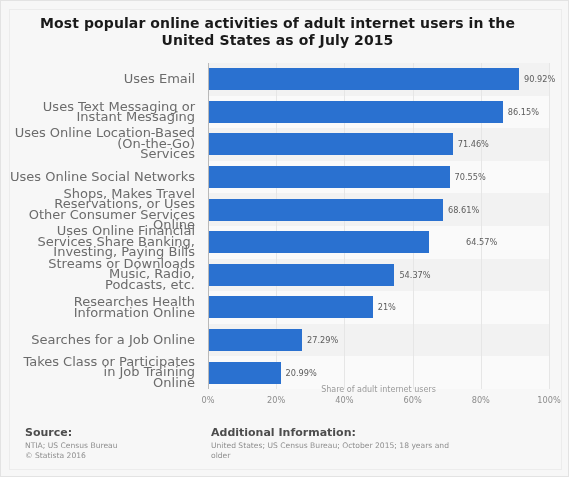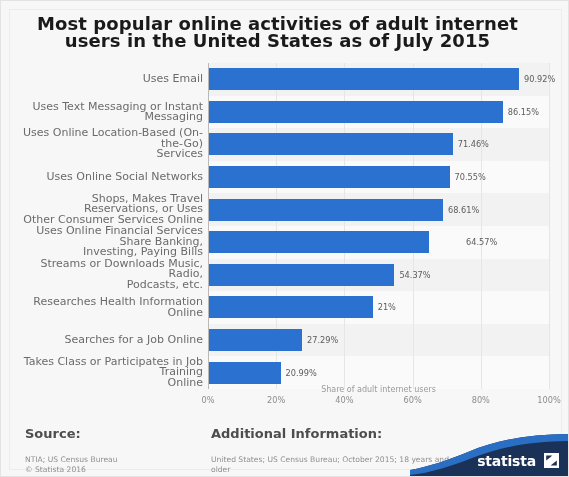--- a/index.html
+++ b/index.html
@@ -30,21 +30,21 @@
     box-sizing: border-box;
   }
 
   
   .chart-title {
     position: absolute;
     left: 24px;
     top: 14px;
     width: 505px;
     text-align: center;
-    font-size: 18px;
+    font-size: 14px;
     font-weight: bold;
     color: #1a1a1a;
     line-height: 17px;
     letter-spacing: 0.1px;
   }
 
   
   .plot-wrap {
     position: absolute;
     left: 0;
@@ -87,24 +87,24 @@
 
   
   .row {
     position: absolute;
     left: 0;
     width: 569px;
     height: 32.6px;
   }
   .cat-label {
     position: absolute;
-    right: 367px;        
+    right: 375px;        
     width: 186px;
     text-align: right;
-    font-size: 11px;
+    font-size: 13px;
     color: #6b6b6b;
     line-height: 10.5px;
     top: 50%;
     transform: translateY(-50%);
     white-space: pre-line;
     margin-left: 40px;
   }
   .bar {
     position: absolute;
     left: 208px;
@@ -153,24 +153,24 @@
     position: absolute;
     left: 0;
     top: 425px;
     width: 569px;
     height: 52px;
   }
   .foot-col { position: absolute; top: 0; }
   .foot-col.src { left: 24px; width: 170px; }
   .foot-col.addl { left: 210px; width: 250px; }
   .foot-head {
-    font-size: 13px;
+    font-size: 11px;
     font-weight: bold;
     color: #4d4d4d;
-    margin-bottom: 14px;
+    margin-bottom: 2px;
   }
   .foot-line {
     font-size: 7.6px;
     color: #8f8f8f;
     line-height: 10px;
   }
 
   
   .logo-banner {
     position: absolute;
@@ -299,26 +299,14 @@
     <div class="foot-col src">
       <div class="foot-head">Source:</div>
       <div class="foot-line">NTIA; US Census Bureau</div>
       <div class="foot-line">© Statista 2016</div>
     </div>
     <div class="foot-col addl">
       <div class="foot-head">Additional Information:</div>
       <div class="foot-line">United States; US Census Bureau; October 2015; 18 years and older</div>
     </div>
 
-    <div class="logo-banner">
-      <svg width="160" height="44" viewBox="0 0 160 44">
-        <path d="M0,44 L160,44 L160,0 C120,0 86,6 58,18 C38,26 18,33 0,36 Z" fill="#1b3258"></path>
-        <path d="M0,36 C18,33 38,26 58,18 C86,6 120,0 160,0 L160,7 C122,7 90,13 62,24 C42,32 20,39 0,41 Z" fill="#2a6fc4"></path>
-      </svg>
-      <div class="logo-text">statista</div>
-      <svg class="logo-mark" viewBox="0 0 15 15">
-        <rect x="0" y="0" width="15" height="15" fill="#ffffff"></rect>
-        <path d="M2.2,2.4 L8.4,2.4 L2.2,7.5 Z" fill="#1b3258"></path>
-        <path d="M12.8,12.6 L6.6,12.6 L12.8,7.5 Z" fill="#1b3258"></path>
-      </svg>
-    </div>
   </div>
 </div>
 
 </body></html>

